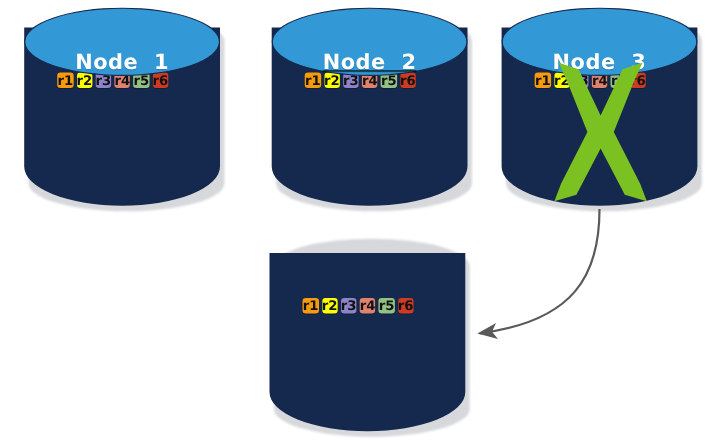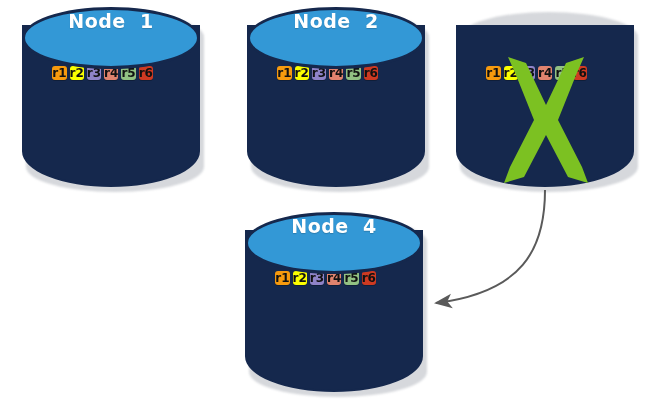--- a/index.html
+++ b/index.html
@@ -46,24 +46,24 @@
   }
   
   .lid {
     position: absolute;
     left: 0;
     top: 0;
     width: 100%;
     height: 62px;
     border-radius: 50%;
     background: #3398d6;
-    border: 3px solid #0369a1;
+    border: 1px solid #0369a1;
     box-sizing: border-box;
     display: flex;
-    align-items: flex-start;
+    align-items: flex-end;
     justify-content: center;
   }
   .lid-label {
     color: #ffffff;
     font-weight: bold;
     font-size: 19px;
     letter-spacing: 0.5px;
     white-space: pre;
     text-shadow: 0 1px 1px rgba(0,0,0,0.18);
   }
@@ -156,46 +156,49 @@
           <div class="record" style="background: rgb(224, 131, 110); color: rgb(17, 17, 17);">
             <span>r4</span>
           </div>
           <div class="record" style="background: rgb(146, 193, 131); color: rgb(17, 17, 17);">
             <span>r5</span>
           </div>
           <div class="record" style="background: rgb(206, 58, 34); color: rgb(17, 17, 17);">
             <span>r6</span>
           </div>
         </div>
+        <div class="lid" style="background: rgb(51, 152, 214); border-color: rgb(21, 40, 77); text-decoration: underline;">
+          <span class="lid-label" style="color: rgb(255, 255, 255);">Node  2</span>
+        </div>
+      </div>
+      <div class="node" style="left: 456px; top: 7px; width: 178px; height: 180px;">
+        <div class="node-shadow"></div>
+        <div class="barrel" style="background: rgb(21, 40, 77); border-color: rgb(21, 40, 77);"></div>
+        <div class="records">
+          <div class="record" style="background: rgb(247, 154, 14); color: rgb(17, 17, 17);">
+            <span>r1</span>
+          </div>
+          <div class="record" style="background: rgb(251, 255, 0); color: rgb(17, 17, 17);">
+            <span>r2</span>
+          </div>
+          <div class="record" style="background: rgb(143, 131, 200); color: rgb(17, 17, 17);">
+            <span>r3</span>
+          </div>
+          <div class="record" style="background: rgb(224, 131, 110); color: rgb(17, 17, 17);">
+            <span>r4</span>
+          </div>
+          <div class="record" style="background: rgb(146, 193, 131); color: rgb(17, 17, 17);">
+            <span>r5</span>
+          </div>
+          <div class="record" style="background: rgb(206, 58, 34); color: rgb(17, 17, 17);">
+            <span>r6</span>
+          </div>
+        </div>
         <div class="lid" style="background: rgb(51, 152, 214); border-color: rgb(21, 40, 77);">
-          <span class="lid-label" style="color: rgb(255, 255, 255);">Node  2</span>
-        </div>
-      </div>
-      <div class="node" style="left: 456px; top: 7px; width: 178px; height: 180px;">
-        <div class="node-shadow"></div>
-        <div class="barrel" style="background: rgb(21, 40, 77); border-color: rgb(21, 40, 77);"></div>
-        <div class="records">
-          <div class="record" style="background: rgb(247, 154, 14); color: rgb(17, 17, 17);">
-            <span>r1</span>
-          </div>
-          <div class="record" style="background: rgb(251, 255, 0); color: rgb(17, 17, 17);">
-            <span>r2</span>
-          </div>
-          <div class="record" style="background: rgb(143, 131, 200); color: rgb(17, 17, 17);">
-            <span>r3</span>
-          </div>
-          <div class="record" style="background: rgb(224, 131, 110); color: rgb(17, 17, 17);">
-            <span>r4</span>
-          </div>
-          <div class="record" style="background: rgb(146, 193, 131); color: rgb(17, 17, 17);">
-            <span>r5</span>
-          </div>
-          <div class="record" style="background: rgb(206, 58, 34); color: rgb(17, 17, 17);">
-            <span>r6</span>
-          </div>
+          <span class="lid-label" style="color: rgb(255, 255, 255);">Node  3</span>
         </div>
         <svg class="fail-x" viewBox="0 0 100 130" width="100" height="130" style="left: 40px; top: 48px;">
           <path d="M 12 2 L 30 8 L 50 50 L 70 8 L 88 2 L 80 20 L 62 65 L 86 112 L 92 128 L 72 122 L 50 80 L 28 122 L 8 128 L 14 112 L 38 65 L 20 20 Z" fill="#7cc122"></path>
         </svg>
       </div>
       <div class="node" style="left: 245px; top: 212px; width: 178px; height: 180px;">
         <div class="node-shadow"></div>
         <div class="barrel" style="background: rgb(21, 40, 77); border-color: rgb(21, 40, 77);"></div>
         <div class="records">
           <div class="record" style="background: rgb(247, 154, 14); color: rgb(17, 17, 17);">
@@ -209,23 +212,20 @@
           </div>
           <div class="record" style="background: rgb(224, 131, 110); color: rgb(17, 17, 17);">
             <span>r4</span>
           </div>
           <div class="record" style="background: rgb(146, 193, 131); color: rgb(17, 17, 17);">
             <span>r5</span>
           </div>
           <div class="record" style="background: rgb(206, 58, 34); color: rgb(17, 17, 17);">
             <span>r6</span>
           </div>
-        </div>
-        <div class="lid" style="background: rgb(51, 152, 214); border-color: rgb(21, 40, 77);">
-          <span class="lid-label" style="color: rgb(255, 255, 255);">Node  4</span>
         </div>
       </div>
     </div>
 
   <svg class="arrow-layer" viewBox="0 0 646 402" width="646" height="402">
     <defs>
       <marker id="arrowhead" markerWidth="9" markerHeight="8" refX="8" refY="4" orient="auto" markerUnits="strokeWidth">
         <path d="M 9 4 L 0 0.3 L 2.3 4 L 0 7.7 Z" fill="#5a5a5a"></path>
       </marker>
     </defs>

